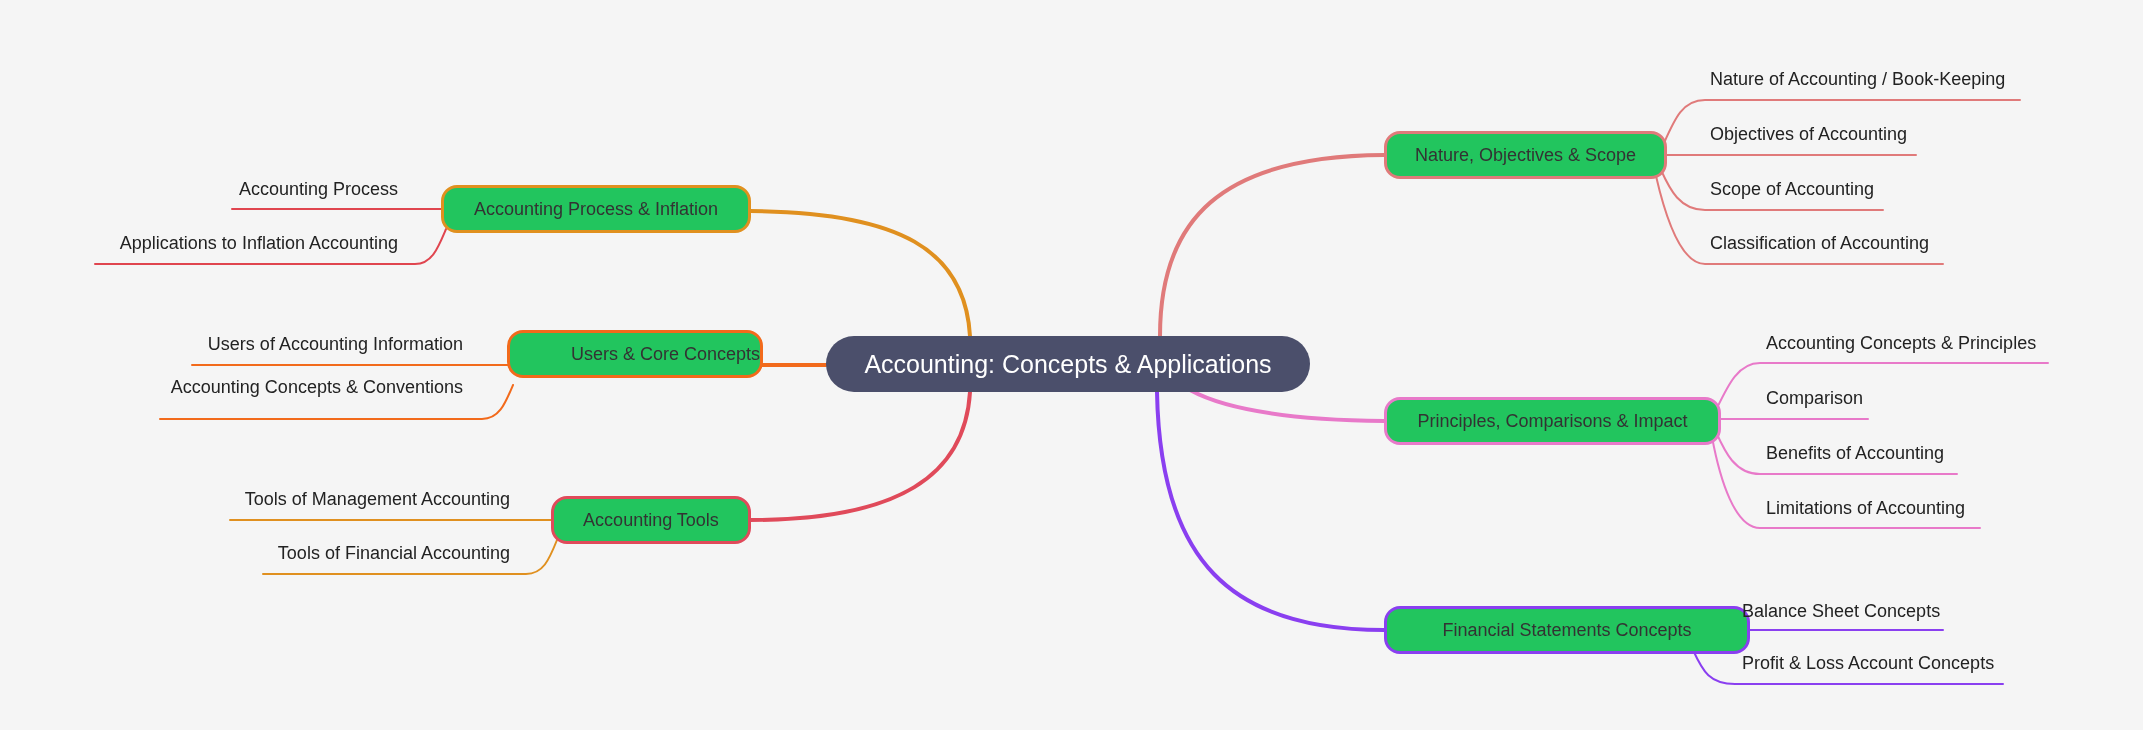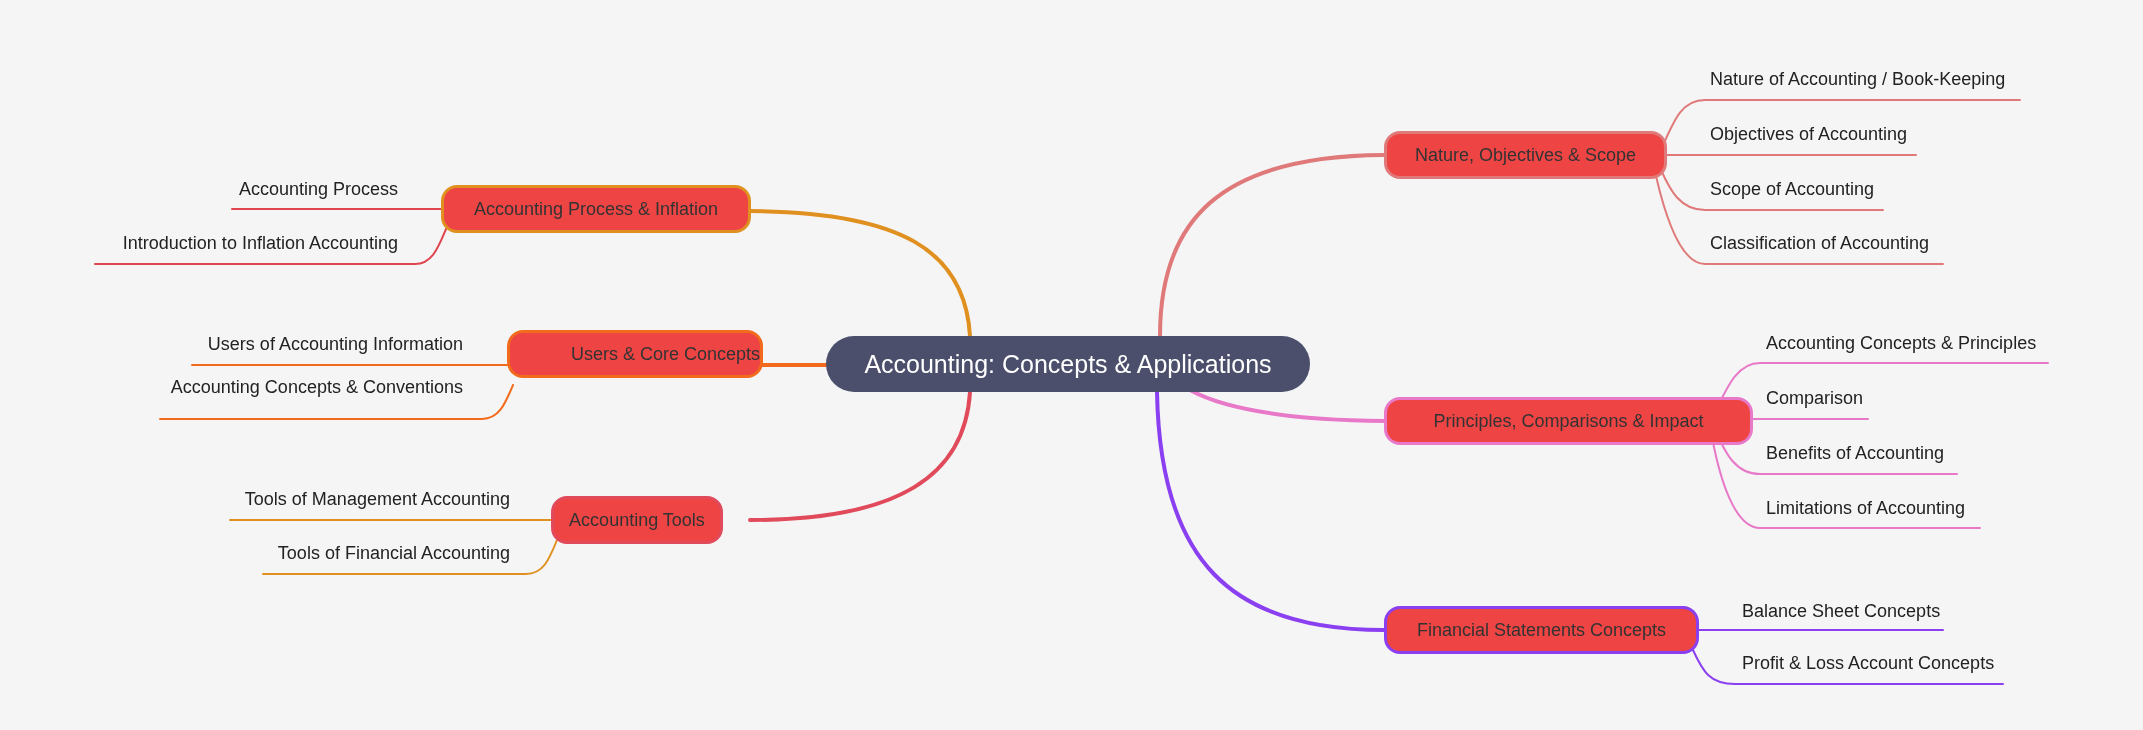--- a/index.html
+++ b/index.html
@@ -9,21 +9,21 @@
     font-family: "Liberation Sans", "DejaVu Sans", sans-serif;
   }
   #links { position: absolute; left: 0; top: 0; width: 2143px; height: 730px; }
   .root {
     position: absolute; left: 826px; top: 336px; width: 484px; height: 56px;
     background: #4b4f6b; color: #ffffff; border-radius: 28px;
     display: flex; align-items: center; justify-content: center;
     font-size: 25px; box-sizing: border-box; text-align: center;
   }
   .branch {
-    position: absolute; height: 48px; background: #ef4444;
+    position: absolute; height: 48px; background: #22c55e;
     border: 3px solid #737373; border-radius: 16px; box-sizing: border-box;
     display: flex; align-items: center; justify-content: center;
     font-size: 18px; color: #333333; white-space: nowrap;
   }
   .leaf {
     position: absolute; font-size: 18px; color: #222222; white-space: nowrap;
     line-height: 22px;
   }
 </style>
 </head>
@@ -77,50 +77,50 @@
   </g>
 </svg>
 
 <div class="root">
   <span>Accounting: Concepts &amp; Applications</span>
 </div>
 
 <div class="branch" style="left:1384px; top:131px; width:283px; border-color:#e07a7a;">
   <span>Nature, Objectives &amp; Scope</span>
 </div>
-<div class="branch" style="left:1384px; top:397px; width:369px; border-color:#e879c9;">
+<div class="branch" style="left:1384px; top:397px; width:337px; border-color:#e879c9;">
   <span>Principles, Comparisons &amp; Impact</span>
 </div>
-<div class="branch" style="left:1384px; top:606px; width:315px; border-color:#8a3ff0;">
+<div class="branch" style="left:1384px; top:606px; width:366px; border-color:#8a3ff0;">
   <span>Financial Statements Concepts</span>
 </div>
 
 <div class="branch" style="left:441px; top:185px; width:310px; border-color:#e0901f;">
   <span>Accounting Process &amp; Inflation</span>
 </div>
 <div class="branch" style="left:507px; top:330px; width:256px; border-color:#f26a1b;justify-content:flex-end;">
   <span>Users &amp; Core Concepts</span>
 </div>
-<div class="branch" style="left:551px; top:496px; width:172px; border-color:#e04a5a;">
+<div class="branch" style="left:551px; top:496px; width:200px; border-color:#e04a5a;">
   <span>Accounting Tools</span>
 </div>
 
 <div class="leaf" style="left:1710px; top:68px;text-align:center;">Nature of Accounting / Book-Keeping</div>
 <div class="leaf" style="left:1710px; top:123px;">Objectives of Accounting</div>
 <div class="leaf" style="left:1710px; top:178px;">Scope of Accounting</div>
 <div class="leaf" style="left:1710px; top:232px;">Classification of Accounting</div>
 
 <div class="leaf" style="left:1766px; top:332px;">Accounting Concepts &amp; Principles</div>
 <div class="leaf" style="left:1766px; top:387px;">Comparison</div>
 <div class="leaf" style="left:1766px; top:442px;">Benefits of Accounting</div>
 <div class="leaf" style="left:1766px; top:497px;">Limitations of Accounting</div>
 
 <div class="leaf" style="left:1742px; top:600px;">Balance Sheet Concepts</div>
 <div class="leaf" style="left:1742px; top:652px;">Profit &amp; Loss Account Concepts</div>
 
 <div class="leaf" style="right:1745px; top:178px; text-align:right;">Accounting Process</div>
-<div class="leaf" style="right:1745px; top:232px; text-align:right;">Introduction to Inflation Accounting</div>
+<div class="leaf" style="right:1745px; top:232px; text-align:right;">Applications to Inflation Accounting</div>
 
 <div class="leaf" style="right:1680px; top:333px; text-align:right;">Users of Accounting Information</div>
 <div class="leaf" style="right:1680px; top:376px; text-align:right;">Accounting Concepts &amp; Conventions</div>
 
 <div class="leaf" style="right:1633px; top:488px; text-align:right;">Tools of Management Accounting</div>
 <div class="leaf" style="right:1633px; top:542px; text-align:right;">Tools of Financial Accounting</div>
 
 </body></html>

